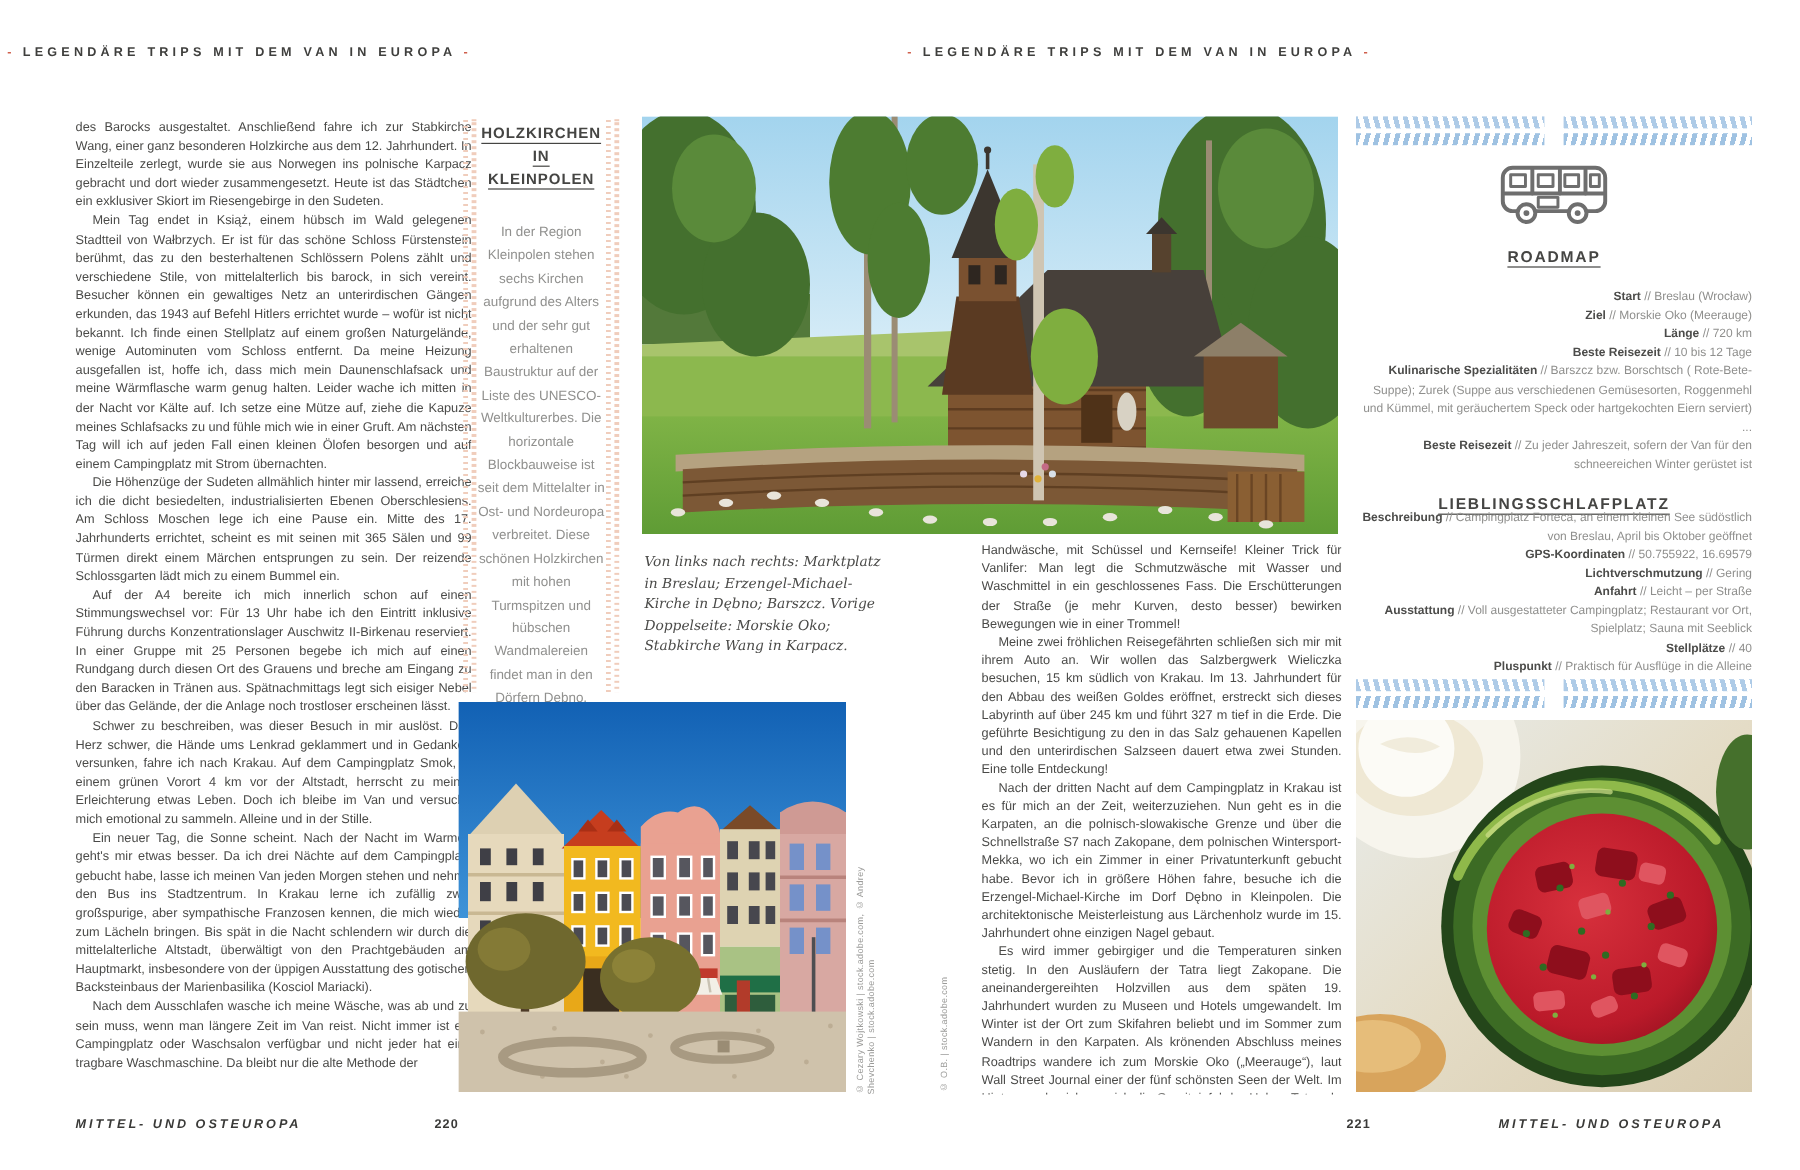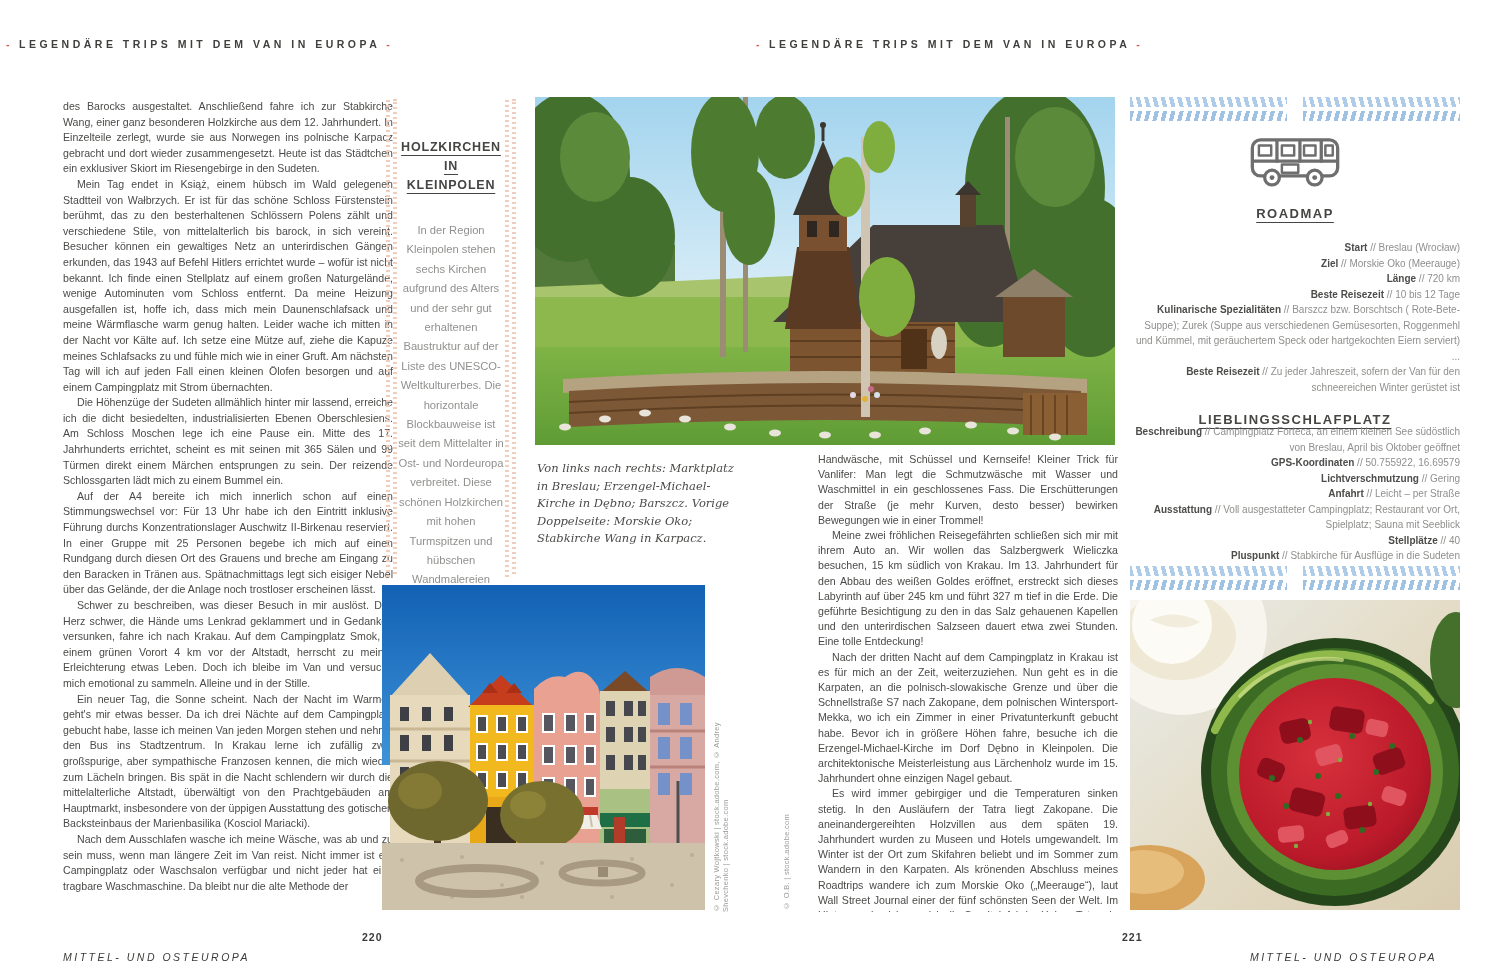--- a/index.html
+++ b/index.html
@@ -4,22 +4,22 @@
 <style>
   html,body{margin:0;padding:0;background:#e8e8e8;}
   .spread{position:relative;width:1500px;height:975px;background:#ffffff;overflow:hidden;
           font-family:"Liberation Sans",sans-serif;color:#4a4a48;}
   .abs{position:absolute;}
 
   
   .runhead{top:38px;width:750px;font-size:10.5px;font-weight:bold;
            letter-spacing:3.5px;color:#3f3f3d;}
   .runhead .hdash{color:#cf5f4c;padding:0 6px;}
-  .runfoot{top:931px;font-size:10.5px;font-weight:normal;font-style:italic;
-           letter-spacing:2.5px;color:#3a3a38;margin-top:20px;}
+  .runfoot{top:931px;font-size:10.5px;font-weight:bold;font-style:italic;
+           letter-spacing:2.5px;color:#3a3a38;}
   .pagenum{top:931px;font-size:10.5px;font-weight:bold;color:#3a3a38;letter-spacing:1px;}
 
   
   .article{font-size:10.6px;line-height:15.6px;text-align:justify;overflow:hidden;}
   .article p{margin:0;}
   .article p.ind{text-indent:14px;}
 
   
   .orn-strip{width:11px;background:
       repeating-linear-gradient(0deg,#f0cdbc 0 2px,rgba(0,0,0,0) 2px 5px),
@@ -59,21 +59,21 @@
     <p class="ind">Mein Tag endet in Książ, einem hübsch im Wald gelegenen Stadtteil von Wałbrzych. Er ist für das schöne Schloss Fürstenstein berühmt, das zu den besterhaltenen Schlössern Polens zählt und verschiedene Stile, von mittelalterlich bis barock, in sich vereint. Besucher können ein gewaltiges Netz an unterirdischen Gängen erkunden, das 1943 auf Befehl Hitlers errichtet wurde – wofür ist nicht bekannt. Ich finde einen Stellplatz auf einem großen Naturgelände, wenige Autominuten vom Schloss entfernt. Da meine Heizung ausgefallen ist, hoffe ich, dass mich mein Daunenschlafsack und meine Wärmflasche warm genug halten. Leider wache ich mitten in der Nacht vor Kälte auf. Ich setze eine Mütze auf, ziehe die Kapuze meines Schlafsacks zu und fühle mich wie in einer Gruft. Am nächsten Tag will ich auf jeden Fall einen kleinen Ölofen besorgen und auf einem Campingplatz mit Strom übernachten.</p>
     <p class="ind">Die Höhenzüge der Sudeten allmählich hinter mir lassend, erreiche ich die dicht besiedelten, industrialisierten Ebenen Oberschlesiens. Am Schloss Moschen lege ich eine Pause ein. Mitte des 17. Jahrhunderts errichtet, scheint es mit seinen mit 365 Sälen und 99 Türmen direkt einem Märchen entsprungen zu sein. Der reizende Schlossgarten lädt mich zu einem Bummel ein.</p>
     <p class="ind">Auf der A4 bereite ich mich innerlich schon auf einen Stimmungswechsel vor: Für 13 Uhr habe ich den Eintritt inklusive Führung durchs Konzentrationslager Auschwitz II-Birkenau reserviert. In einer Gruppe mit 25 Personen begebe ich mich auf einen Rundgang durch diesen Ort des Grauens und breche am Eingang zu den Baracken in Tränen aus. Spätnachmittags legt sich eisiger Nebel über das Gelände, der die Anlage noch trostloser erscheinen lässt.</p>
     <p class="ind">Schwer zu beschreiben, was dieser Besuch in mir auslöst. Das Herz schwer, die Hände ums Lenkrad geklammert und in Gedanken versunken, fahre ich nach Krakau. Auf dem Campingplatz Smok, in einem grünen Vorort 4 km vor der Altstadt, herrscht zu meiner Erleichterung etwas Leben. Doch ich bleibe im Van und versuche mich emotional zu sammeln. Alleine und in der Stille.</p>
     <p class="ind">Ein neuer Tag, die Sonne scheint. Nach der Nacht im Warmen geht's mir etwas besser. Da ich drei Nächte auf dem Campingplatz gebucht habe, lasse ich meinen Van jeden Morgen stehen und nehme den Bus ins Stadtzentrum. In Krakau lerne ich zufällig zwei großspurige, aber sympathische Franzosen kennen, die mich wieder zum Lächeln bringen. Bis spät in die Nacht schlendern wir durch die mittelalterliche Altstadt, überwältigt von den Prachtgebäuden am Hauptmarkt, insbesondere von der üppigen Ausstattung des gotischen Backsteinbaus der Marienbasilika (Kosciol Mariacki).</p>
     <p class="ind">Nach dem Ausschlafen wasche ich meine Wäsche, was ab und zu sein muss, wenn man längere Zeit im Van reist. Nicht immer ist ein Campingplatz oder Waschsalon verfügbar und nicht jeder hat eine tragbare Waschmaschine. Da bleibt nur die alte Methode der</p>
   </div>
 
   <div class="abs orn-strip" style="left:386px;top:99px;height:478px;"></div>
   <div class="abs orn-strip" style="left:505px;top:99px;height:478px;"></div>
-  <div class="abs" style="left:398px;top:102px;width:106px;margin-top:36px;">
+  <div class="abs" style="left:398px;top:102px;width:106px;">
     <div class="sidebar-title">HOLZKIRCHEN IN KLEINPOLEN</div>
     <div class="sidebar-body">In der Region Kleinpolen stehen sechs Kirchen aufgrund des Alters und der sehr gut erhaltenen Baustruktur auf der Liste des UNESCO-Weltkulturerbes. Die horizontale Blockbauweise ist seit dem Mittelalter in Ost- und Nordeuropa verbreitet. Diese schönen Holzkirchen mit hohen Turmspitzen und hübschen Wandmalereien findet man in den Dörfern Dębno, Binarowa, Sękowa, Blizne, Murowana, Haczów und Lipnica.</div>
   </div>
 
   <svg class="abs photo" style="left:535px;top:97px;" width="580" height="348" viewBox="0 0 580 348">
     <defs>
       <linearGradient id="sky1" x1="0" y1="0" x2="0" y2="1">
         <stop offset="0" stop-color="#a3d4ee"></stop>
           <stop offset="1" stop-color="#ddeff8"></stop>
       </linearGradient>
@@ -385,21 +385,21 @@
 
   <div class="abs box-title" style="left:1130px;top:412px;">LIEBLINGSSCHLAFPLATZ</div>
 
   <div class="abs spec-list" style="left:1130px;top:424px;">
     <div class="spec"><span class="spec-label">Beschreibung</span><span class="spec-sep"> // </span><span class="spec-value">Campingplatz Forteca, an einem kleinen See südöstlich von Breslau, April bis Oktober geöffnet</span></div>
     <div class="spec"><span class="spec-label">GPS-Koordinaten</span><span class="spec-sep"> // </span><span class="spec-value">50.755922, 16.69579</span></div>
     <div class="spec"><span class="spec-label">Lichtverschmutzung</span><span class="spec-sep"> // </span><span class="spec-value">Gering</span></div>
     <div class="spec"><span class="spec-label">Anfahrt</span><span class="spec-sep"> // </span><span class="spec-value">Leicht – per Straße</span></div>
     <div class="spec"><span class="spec-label">Ausstattung</span><span class="spec-sep"> // </span><span class="spec-value">Voll ausgestatteter Campingplatz; Restaurant vor Ort, Spielplatz; Sauna mit Seeblick</span></div>
     <div class="spec"><span class="spec-label">Stellplätze</span><span class="spec-sep"> // </span><span class="spec-value">40</span></div>
-    <div class="spec"><span class="spec-label">Pluspunkt</span><span class="spec-sep"> // </span><span class="spec-value">Stabkirche für Ausflüge in die Sudeten</span></div>
+    <div class="spec"><span class="spec-label">Pluspunkt</span><span class="spec-sep"> // </span><span class="spec-value">Praktisch für Ausflüge in die Alleine</span></div>
   </div>
 
   <div class="abs" style="left:1130px;top:566px;width:330px;">
     <div class="track-row">
         <i></i>
         <i></i>
       </div>
     <div class="track-row alt">
         <i></i>
         <i></i>

